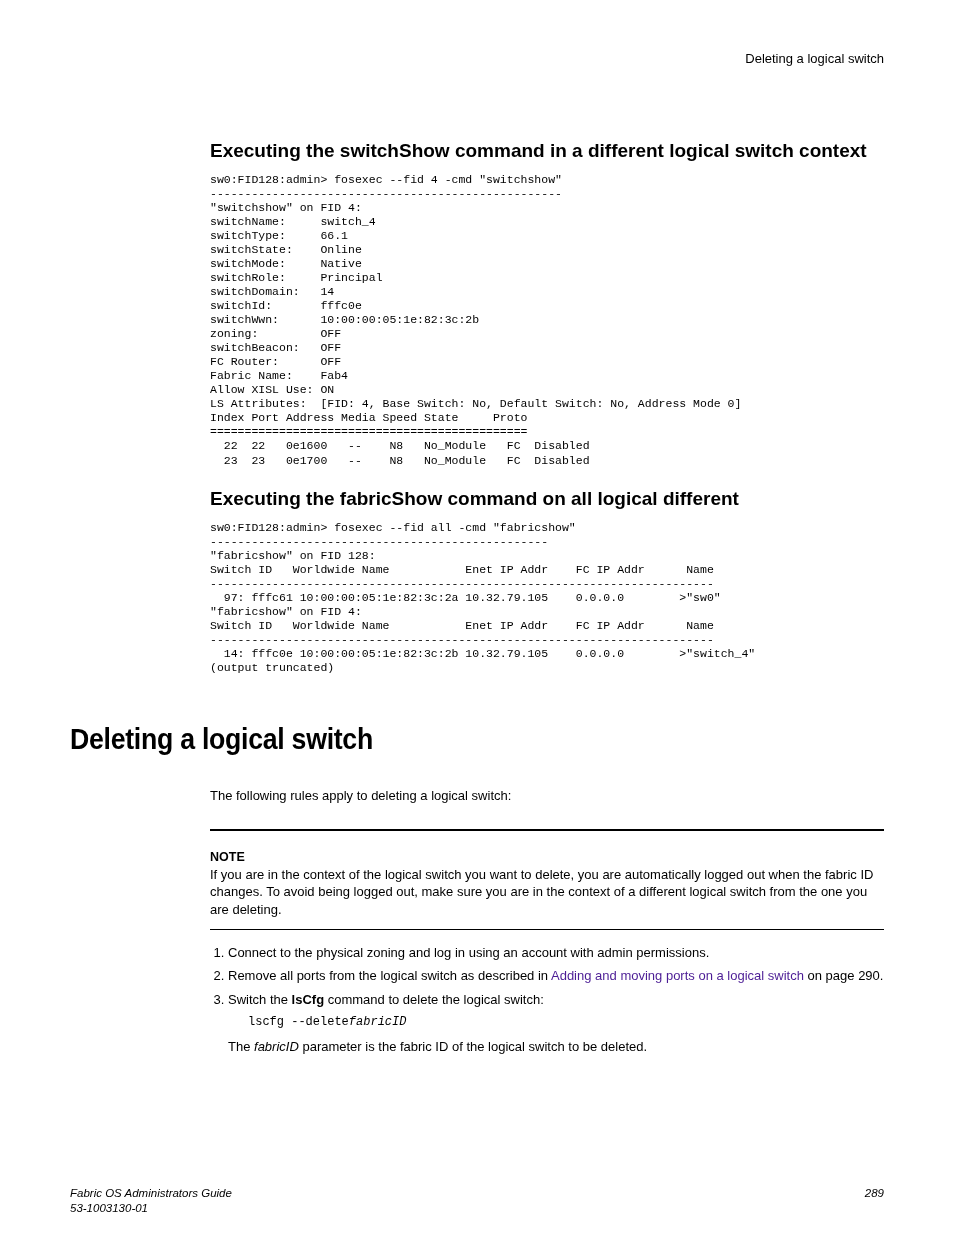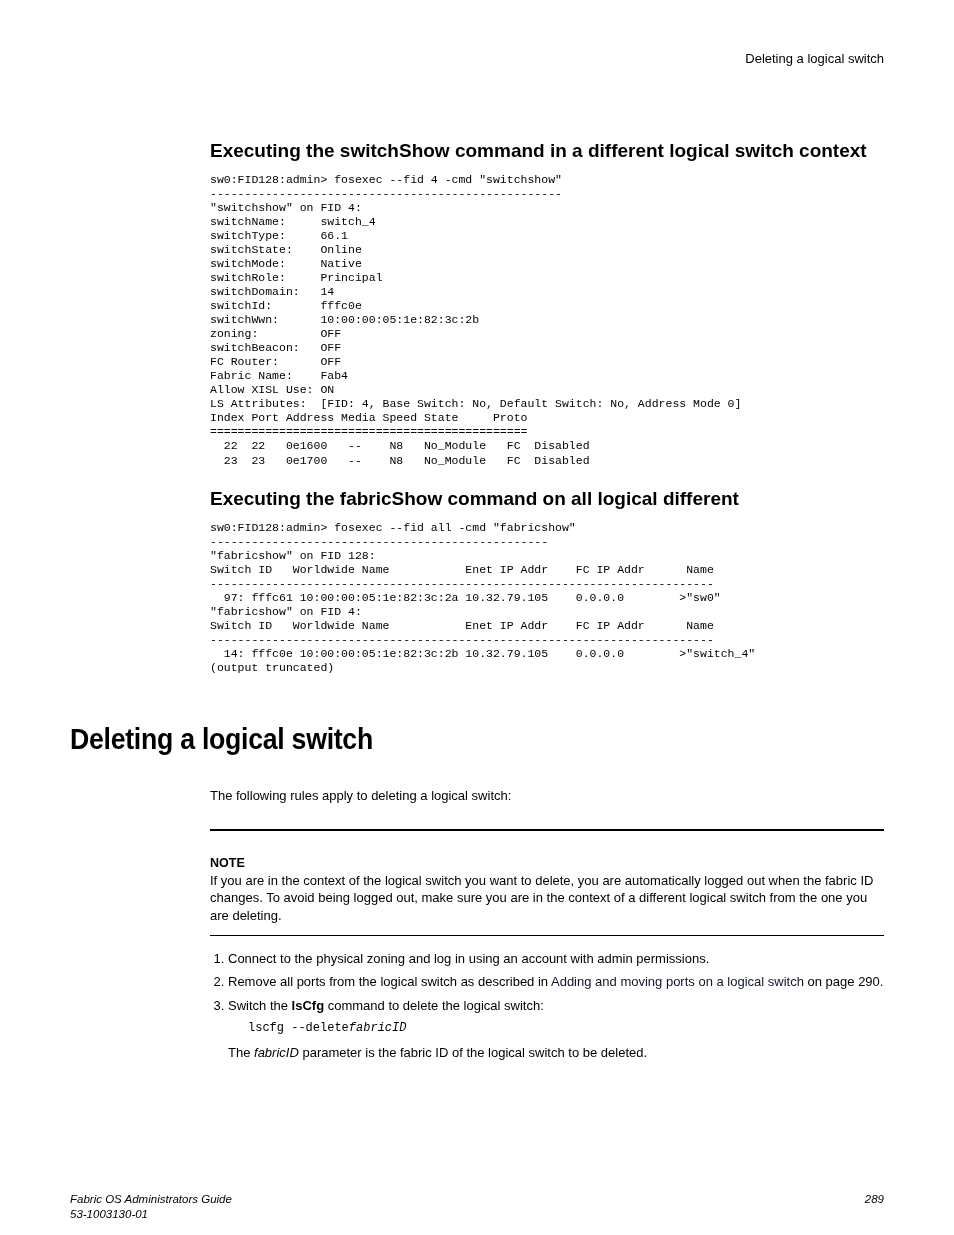--- a/index.html
+++ b/index.html
@@ -46,40 +46,40 @@
   ul.bullets {
     margin: 8px 0 14px 0;
     padding-left: 16px;
   }
   ul.bullets li {
     margin-bottom: 4px;
   }
   .note-rule-top {
     border-top: 2px solid #000;
     margin-top: 24px;
-    padding-top: 24px;
+    padding-top: 18px;
   }
   .note-rule-bottom {
     border-bottom: 1px solid #000;
     padding-bottom: 10px;
     margin-bottom: 14px;
   }
   .note-label {
     font-weight: bold;
     font-size: 12.5px;
   }
   ol.steps {
     margin: 0 0 10px 0;
     padding-left: 18px;
   }
   ol.steps li {
     margin-bottom: 6px;
   }
   .link {
-    color: #0f172a;
+    color: #4c1d95;
     cursor: pointer;
   }
   .cmd-block {
     font-family: "Courier New", monospace;
     font-size: 12px;
     margin: 6px 0 8px 20px;
   }
   .cmd-block .italic {
     font-style: italic;
   }

